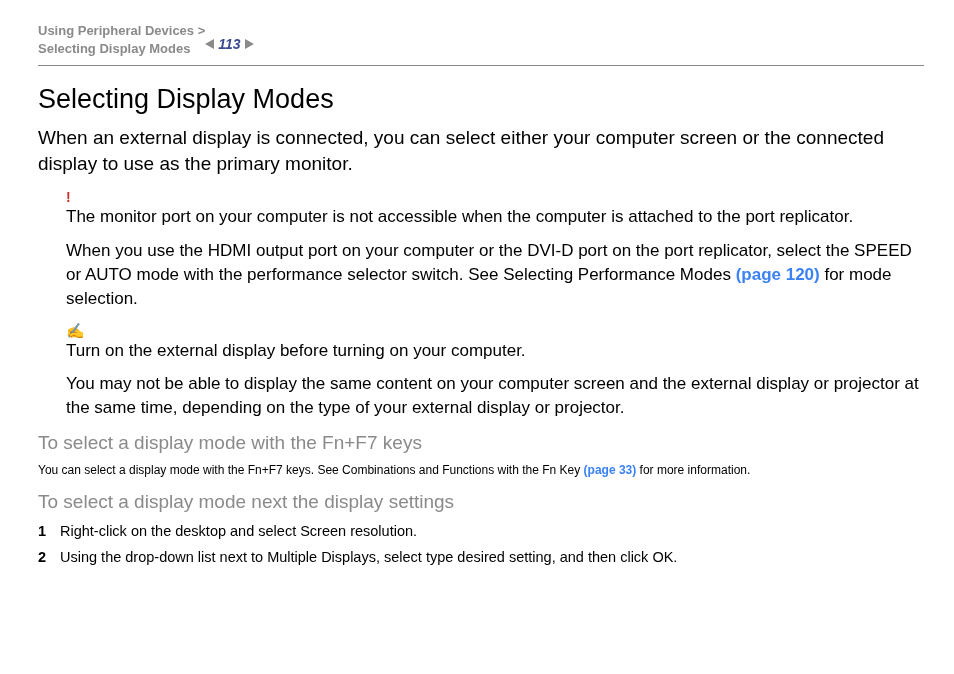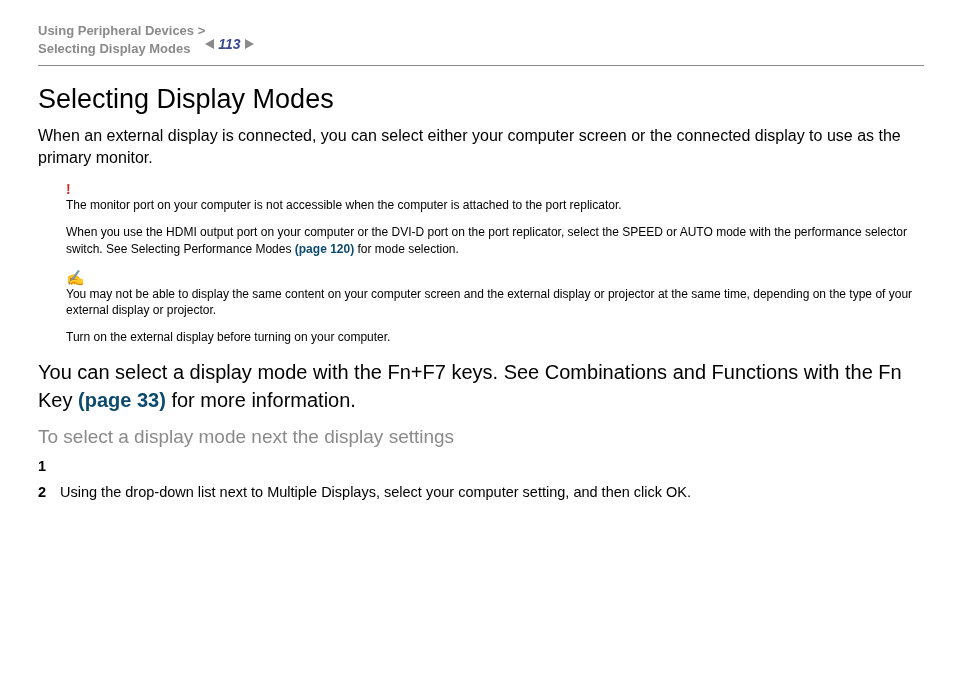--- a/index.html
+++ b/index.html
@@ -52,53 +52,53 @@
     }
     .rule { border: none; border-top: 1px solid #888; margin: 0 30px 0 38px; }
     .content { padding: 18px 30px 0 38px; }
     h1 {
       font-weight: normal;
       font-size: 27px;
       margin-bottom: 10px;
       color: #000;
     }
     .intro {
-      font-size: 16px;
+      font-size: 19px;
       line-height: 1.35;
       margin-bottom: 14px;
     }
     .note-block {
       margin-left: 28px;
       margin-bottom: 12px;
       font-family: "Arial Narrow", Arial, sans-serif;
       font-stretch: condensed;
     }
     .note-icon {
       font-size: 14px;
       line-height: 1;
       margin-bottom: 1px;
     }
     .note-icon.warn { color: #c9302c; font-weight: bold; }
     .note-icon.info { color: #3355cc; font-size: 15px; }
     .note-text {
-      font-size: 12px;
+      font-size: 17px;
       line-height: 1.4;
       margin-bottom: 10px;
     }
     .note-text:last-child { margin-bottom: 0; }
     .b { font-weight: normal; }
-    .link { color: #0c4a6e; font-weight: bold; }
+    .link { color: #3b82f6; font-weight: bold; }
     h2 {
       font-weight: normal;
       color: #8a8a8a;
       font-size: 19px;
       margin: 12px 0 8px;
     }
     .para {
-      font-size: 20px;
+      font-size: 12px;
       line-height: 1.4;
       margin-bottom: 8px;
     }
     ol { list-style: none; }
     ol li {
       font-size: 14.5px;
       line-height: 1.5;
       margin-bottom: 4px;
       display: flex;
     }
@@ -132,33 +132,37 @@
   <div class="note-block">
     <div class="note-icon warn">!</div>
     <p class="note-text">The monitor port on your computer is not accessible when the computer is attached to the port replicator.</p>
     <p class="note-text">
       <span>When you use the </span><span class="b">HDMI</span><span> output port on your computer or the </span><span class="b">DVI-D</span><span> port on the port replicator, select the </span><span class="b">SPEED</span><span> or </span><span class="b">AUTO</span><span> mode with the performance selector switch. See </span><span class="b">Selecting Performance Modes </span><span class="link">(page 120)</span><span> for mode selection.</span>
     </p>
   </div>
 
   <div class="note-block">
     <div class="note-icon info">✍</div>
+    <p class="note-text">Turn on the external display before turning on your computer.</p>
     <p class="note-text">You may not be able to display the same content on your computer screen and the external display or projector at the same time, depending on the type of your external display or projector.</p>
-    <p class="note-text">Turn on the external display before turning on your computer.</p>
   </div>
 
+  <h2>To select a display mode with the Fn+F7 keys</h2>
   <p class="para">
     <span>You can select a display mode with the </span><span class="b">Fn</span><span>+</span><span class="b">F7</span><span> keys. See </span><span class="b">Combinations and Functions with the Fn Key </span><span class="link">(page 33)</span><span> for more information.</span>
   </p>
 
   <h2>To select a display mode next the display settings</h2>
   <ol>
     <li>
       <span class="num">1</span>
+      <span>
+        <span>Right-click on the desktop and select </span><span class="b">Screen resolution</span><span>.</span>
+      </span>
     </li>
     <li>
       <span class="num">2</span>
       <span>
-        <span>Using the drop-down list next to </span><span class="b">Multiple Displays</span><span>, select your computer setting, and then click </span><span class="b">OK</span><span>.</span>
+        <span>Using the drop-down list next to </span><span class="b">Multiple Displays</span><span>, select type desired setting, and then click </span><span class="b">OK</span><span>.</span>
       </span>
     </li>
   </ol>
 </div>
 
 </body></html>

